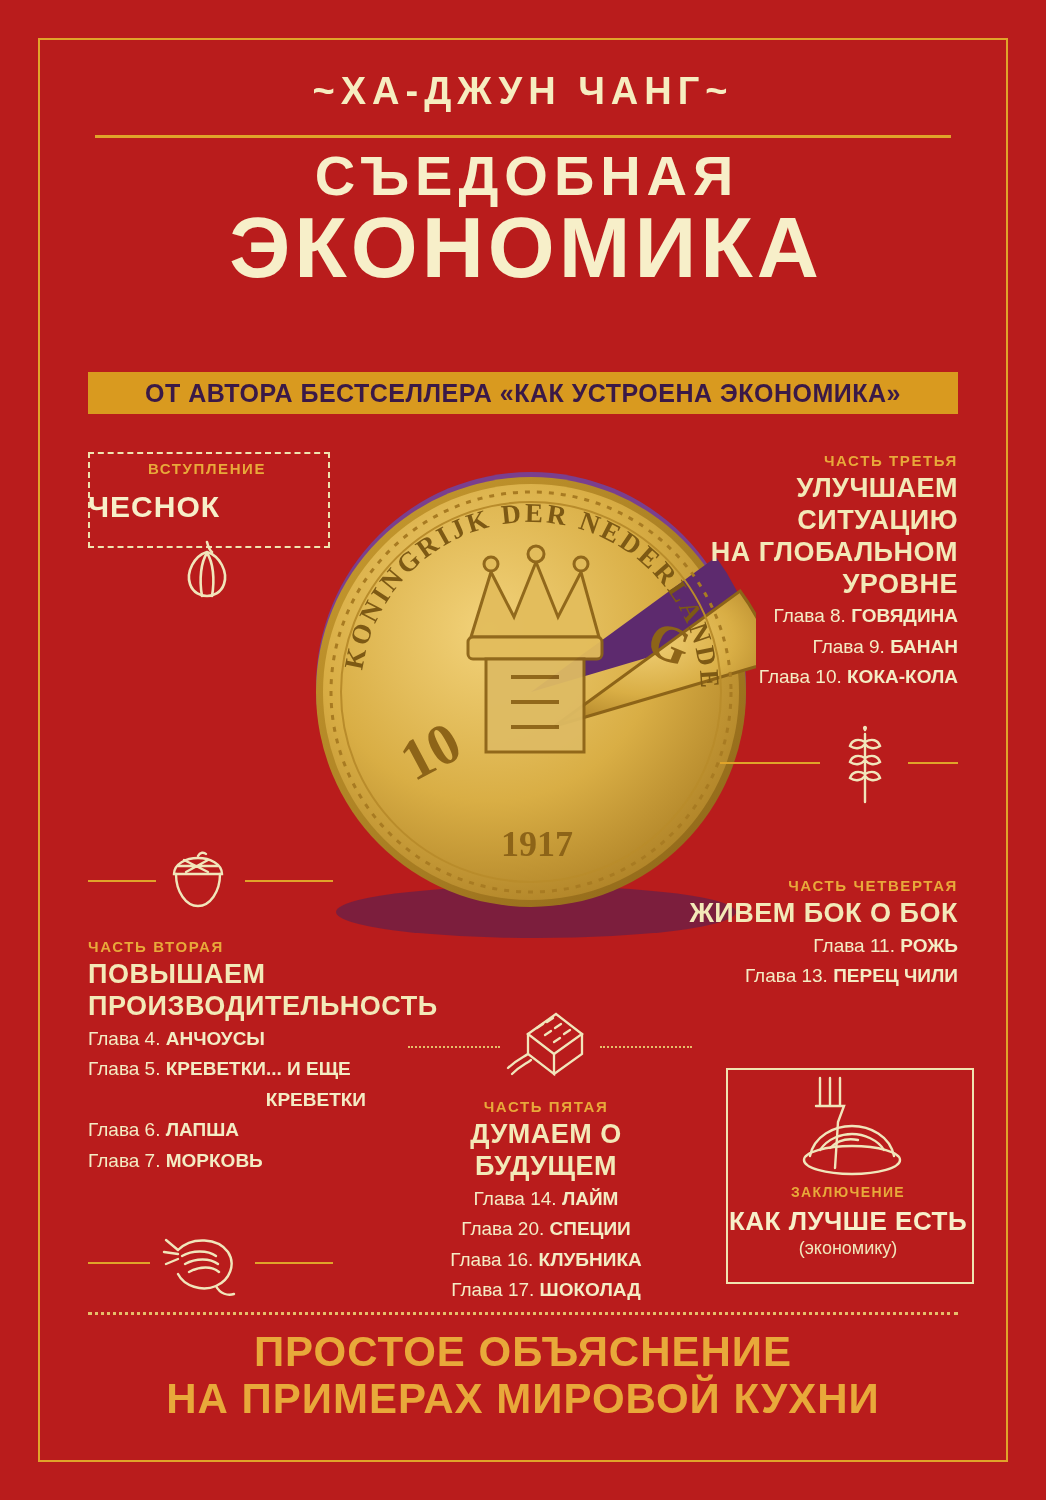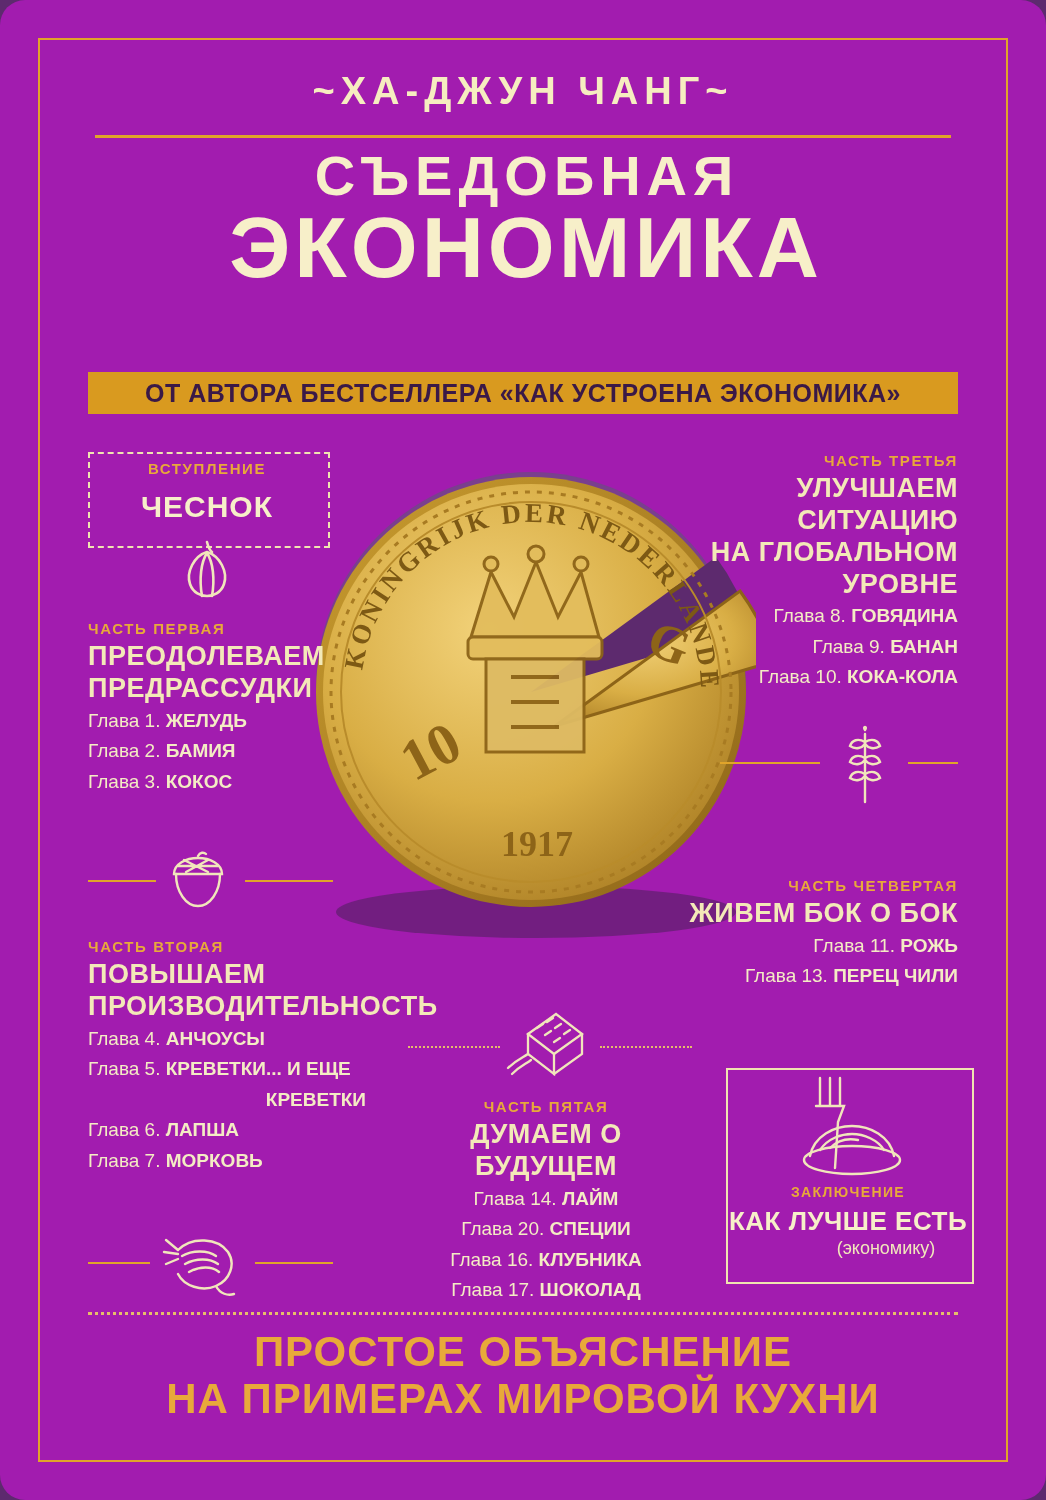--- a/index.html
+++ b/index.html
@@ -5,22 +5,21 @@
   html,body{margin:0;padding:0;}
   body{
     width:1046px;height:1500px;
     background:#5d2a6e;
     font-family:"Liberation Sans", sans-serif;
     overflow:hidden;
     position:relative;
   }
   .cover{
     position:absolute;inset:0;
-    background:#a21caf;
-    border-radius:25px;
+    background:#b91c1c;
   }
   .frame{
     position:absolute;
     left:38px;top:38px;right:38px;bottom:38px;
     border:2px solid #e0a42a;
   }
   
   .author{
     position:absolute;top:70px;left:0;right:0;
     text-align:center;
@@ -96,40 +95,40 @@
   
   .intro-box{
     position:absolute;left:88px;top:452px;width:238px;height:92px;
     border:2px dashed #f0e4b0;
   }
   .intro-kicker{
     position:absolute;left:88px;top:460px;width:238px;text-align:center;
     color:#e8a93a;font-size:15px;font-weight:bold;letter-spacing:1.6px;
   }
   .intro-title{
-    position:absolute;left:88px;top:490px;width:238px;text-align:center;
+    position:absolute;left:88px;top:490px;width:238px;
     color:#f7efc9;font-size:30px;font-weight:bold;letter-spacing:1px;
   }
 
   
   .concl-box{
     position:absolute;left:726px;top:1068px;width:244px;height:212px;
     border:2px solid #f0e4b0;
   }
   .concl-kicker{
     position:absolute;left:726px;top:1184px;width:244px;text-align:center;
     color:#e8a93a;font-size:14px;font-weight:bold;letter-spacing:1.4px;
   }
   .concl-title{
     position:absolute;left:726px;top:1206px;width:244px;text-align:center;
     color:#f7efc9;font-size:26px;font-weight:bold;letter-spacing:0.5px;
   }
   .concl-sub{
     position:absolute;left:726px;top:1238px;width:244px;text-align:center;
-    color:#f1e6bb;font-size:18px;padding-left:38px;
+    color:#f1e6bb;font-size:18px;
   }
 
   
   .divline{position:absolute;height:2px;background:#e0a42a;}
   .dashline{position:absolute;height:0;border-top:2px dotted #e6be6a;}
 
   
   .foot-dots{
     position:absolute;left:88px;right:88px;top:1312px;
     border-top:3px dotted #e6be6a;
@@ -222,39 +221,20 @@
   <div class="intro-title">ЧЕСНОК</div>
   <svg style="position:absolute;left:168px;top:532px" width="78" height="72" viewBox="0 0 78 72">
     <g fill="none" stroke="#f1e6bb" stroke-width="2.6" stroke-linecap="round">
       <path d="M39,10 C41,18 44,20 44,20"></path>
       <path d="M39,20 C26,24 18,40 22,52 C25,61 33,64 39,64 C45,64 53,61 56,52 C60,40 52,24 39,20 Z"></path>
       <path d="M39,21 C33,30 31,47 34,64"></path>
       <path d="M39,21 C45,30 47,47 44,64"></path>
     </g>
   </svg>
 
-  <div class="sec left" style="left:88px;top:620px;width:260px;">
-    <div class="kicker">ЧАСТЬ ПЕРВАЯ</div>
-    <div class="heading">
-      <div>ПРЕОДОЛЕВАЕМ</div>
-      <div>ПРЕДРАССУДКИ</div>
-    </div>
-    <div class="chap">
-      <span class="n">Глава 1.</span>
-      <span class="b">ЖЕЛУДЬ</span>
-    </div>
-    <div class="chap">
-      <span class="n">Глава 2.</span>
-      <span class="b">БАМИЯ</span>
-    </div>
-    <div class="chap">
-      <span class="n">Глава 3.</span>
-      <span class="b">КОКОС</span>
-    </div>
-  </div>
   <div class="divline" style="left:88px;top:880px;width:68px;"></div>
   <div class="divline" style="left:245px;top:880px;width:88px;"></div>
   <svg style="position:absolute;left:160px;top:850px" width="76" height="62" viewBox="0 0 76 62">
     <g fill="none" stroke="#f1e6bb" stroke-width="2.4" stroke-linecap="round">
       <path d="M14,24 C14,14 26,8 38,8 C50,8 62,14 62,24 Z"></path>
       <path d="M18,16 L58,16 M24,10 L48,22 M48,10 L26,22"></path>
       <path d="M16,24 C16,42 26,56 38,56 C50,56 60,42 60,24"></path>
       <path d="M38,6 C40,2 44,2 46,4"></path>
     </g>
   </svg>

